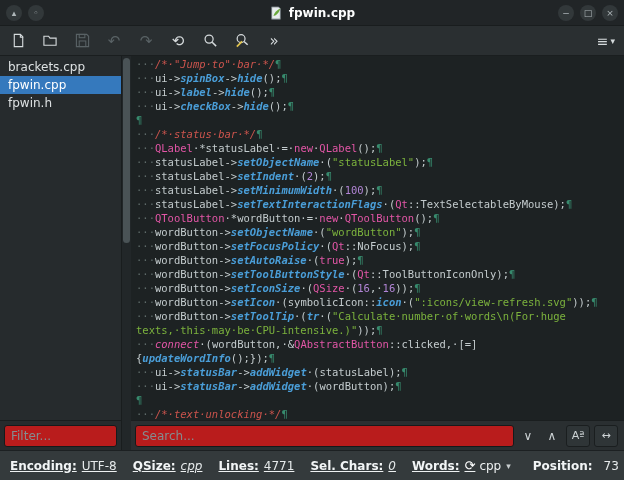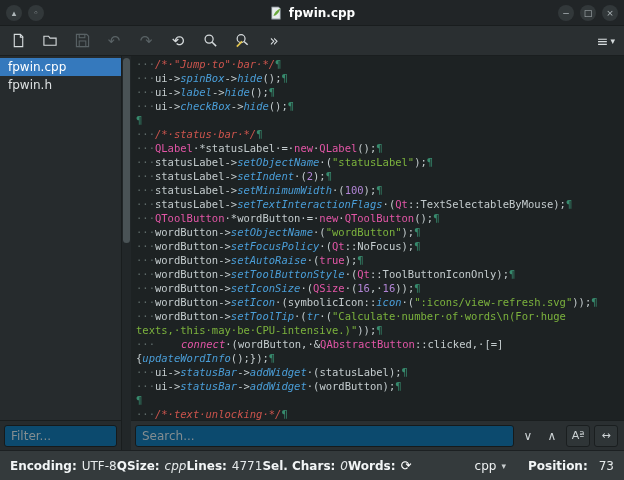--- a/index.html
+++ b/index.html
@@ -32,61 +32,61 @@
   .content { flex:1; display:flex; min-height:0; }
   .sidebar { width:122px; background:#262b2d; border-right:1px solid #191d1e;
              display:flex; flex-direction:column; }
   .file-list { flex:1; padding-top:2px; }
   .file-item { font-size:12px; color:#dde1e2; padding:2px 8px; white-space:nowrap;
                overflow:hidden; cursor:default; }
   .file-item.selected { background:#3579bd; color:#ffffff; }
   .filter-row { height:30px; display:flex; align-items:center; padding:0 4px;
                 border-top:1px solid #191d1e; }
   .filter-row input, .search-row input {
-      background:#0c4a6e; border:1px solid #161a1b; border-radius:3px;
+      background:#b91c1c; border:1px solid #161a1b; border-radius:3px;
       color:#aeb6b9; font-size:12px; height:22px; padding:0 6px; outline:none;
       font-family:"DejaVu Sans", sans-serif; }
   .filter-row input { width:100%; }
   .filter-row input::placeholder, .search-row input::placeholder { color:#848d90; }
 
   .vscroll { width:9px; background:#22272
 
 9; background:#222729; position:relative; }
   .vscroll .thumb { position:absolute; left:1px; right:1px; top:2px; height:47%;
                     background:#4a5356; border-radius:4px; }
 
   .editor-col { flex:1; display:flex; flex-direction:column; min-width:0; }
   .code { flex:1; background:#1d2223; font-family:"DejaVu Sans Mono", monospace;
           font-size:10.5px; line-height:14px; padding:1px 0 0 5px;
           white-space:pre; overflow:hidden; cursor:text; }
   .code-line { height:14px; }
   .seg-def { color:#c4ccce; }
   .seg-cmt { color:#cc544d; font-style:italic; }
   .seg-kw  { color:#e356a7; font-weight:normal;margin-top:26px; }
-  .seg-kwi { color:#e356a7; font-style:italic;margin-left:26px; }
-  .seg-fn  { color:#4a9ed8; font-style:italic; }
+  .seg-kwi { color:#e356a7; font-style:italic; }
+  .seg-fn  { color:#4a9ed8; font-style:italic;font-weight:bold; }
   .seg-str { color:#7cb33d; }
   .seg-num { color:#b285d6; }
   .seg-ws  { color:#5f6b6a; }
   .seg-pi  { color:#378a6d; }
 
   .search-row { height:30px; display:flex; align-items:center; gap:4px;
                 padding:0 6px 0 4px; background:#2a2f31; border-top:1px solid #1a1e1f; }
   .search-row input { flex:1; min-width:0; }
   .chevbtn { width:20px; height:22px; display:flex; align-items:center; justify-content:center;
              color:#cdd3d5; font-size:12px; background:transparent; border:none; }
   .sqbtn { width:24px; height:22px; display:flex; align-items:center; justify-content:center;
            color:#cdd3d5; font-size:11px; background:#2f3537; border:1px solid #1a1e1f;
            border-radius:3px; }
 
   
   .statusbar { height:30px; flex:0 0 30px; background:#343a3c; border-top:1px solid #1c2022;
                display:flex; align-items:center; padding:0 10px; font-size:12px;
                color:#eef1f2; }
-  .status-left { display:flex; align-items:center; flex:1; }
+  .status-left { display:flex; align-items:center; gap:16px; flex:1;text-decoration:underline; }
   .status-item { display:flex; align-items:center; gap:5px; white-space:nowrap; }
   .s-label { font-weight:bold; color:#f2f5f6; }
   .s-value { color:#e6eaeb; }
   .s-value.italic { font-style:italic; }
   .s-icon { font-size:13px; color:#ffffff; cursor:default; }
   .status-right { display:flex; align-items:center; gap:18px; }
   .syntax-select { display:flex; align-items:center; gap:5px; color:#eef1f2;
                    padding:2px 4px; cursor:default; }
   .syntax-select .caret { font-size:9px; color:#c8cdcf; }
   .pos { display:flex; gap:11px; }
@@ -172,20 +172,21 @@
     <div class="toolbar-spacer"></div>
     <div class="tbtn menu-btn">
       <span>≡</span>
       <span class="caret">▾</span>
     </div>
   </div>
 
   <div class="content">
     <div class="sidebar">
       <div class="file-list">
+          <div class="file-item">brackets.cpp</div>
           <div class="file-item selected">fpwin.cpp</div>
           <div class="file-item">fpwin.h</div>
         </div>
       <div class="filter-row">
         <input type="text" placeholder="Filter..." style="">
       </div>
     </div>
 
     <div class="vscroll">
       <div class="thumb"></div>

